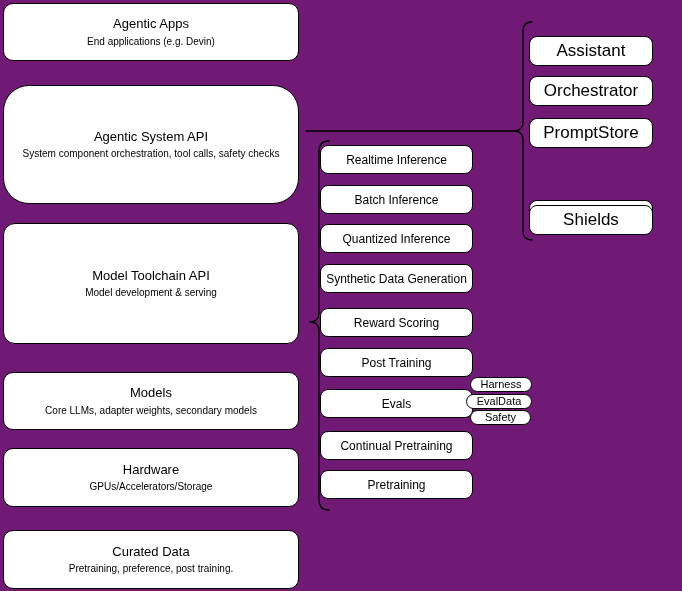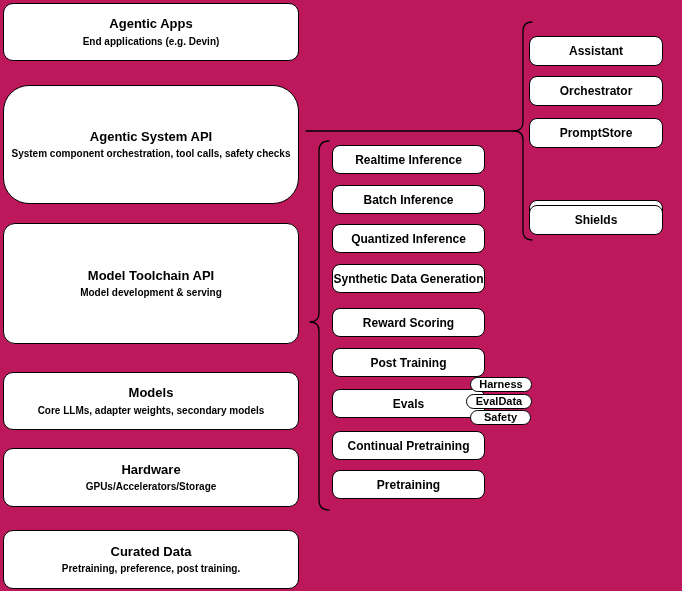--- a/index.html
+++ b/index.html
@@ -1,24 +1,23 @@
 <!DOCTYPE html>
 <html><head>
 <meta charset="utf-8">
 <style>
   html, body { margin: 0; padding: 0; background: #ffffff; }
   .canvas {
     position: relative;
     width: 682px;
     height: 591px;
-    background: #be185d;
+    background: #701a75;
     font-family: "Liberation Sans", sans-serif;
     color: #000000;
     overflow: hidden;
-    font-weight: bold;
   }
   svg.overlay {
     position: absolute;
     left: 0; top: 0;
     width: 682px; height: 591px;
     pointer-events: none;
   }
   .box {
     position: absolute;
     background: #ffffff;
@@ -34,30 +33,30 @@
   .title { font-size: 13px; line-height: 1.2; }
   .subtitle { font-size: 10px; line-height: 1.2; margin-top: 4px; }
   .lb0 { top: 3px;   height: 58px;  border-radius: 10px; }
   .lb1 { top: 85px;  height: 119px; border-radius: 26px; }
   .lb2 { top: 223px; height: 121px; border-radius: 12px; }
   .lb3 { top: 372px; height: 58px;  border-radius: 10px; }
   .lb4 { top: 448px; height: 59px;  border-radius: 10px; text-align: center; }
   .lb5 { top: 530px; height: 59px;  border-radius: 10px; }
 
   .mid-box {
-    left: 332px; width: 153px; height: 29px;
+    left: 320px; width: 153px; height: 29px;
     border-radius: 8px; font-size: 12px; white-space: nowrap;
   }
   .m0 { top: 145px; } .m1 { top: 185px; } .m2 { top: 224px; }
   .m3 { top: 264px; } .m4 { top: 308px; } .m5 { top: 348px; }
   .m6 { top: 389px; } .m7 { top: 431px; text-align: right; } .m8 { top: 470px; }
 
   .right-box {
-    left: 529px; width: 134px; height: 30px;
-    border-radius: 8px; font-size: 12px; white-space: nowrap;
+    left: 529px; width: 124px; height: 30px;
+    border-radius: 8px; font-size: 17px; white-space: nowrap;
   }
   .r0 { top: 36px; } .r1 { top: 76px; } .r2 { top: 118px; }
   .r3 { top: 162px; margin-top: 38px; } .r4 { top: 205px; }
 
   .pill {
     position: absolute;
     background: #ffffff;
     border: 1.3px solid #000000;
     box-sizing: border-box;
     border-radius: 9px;

